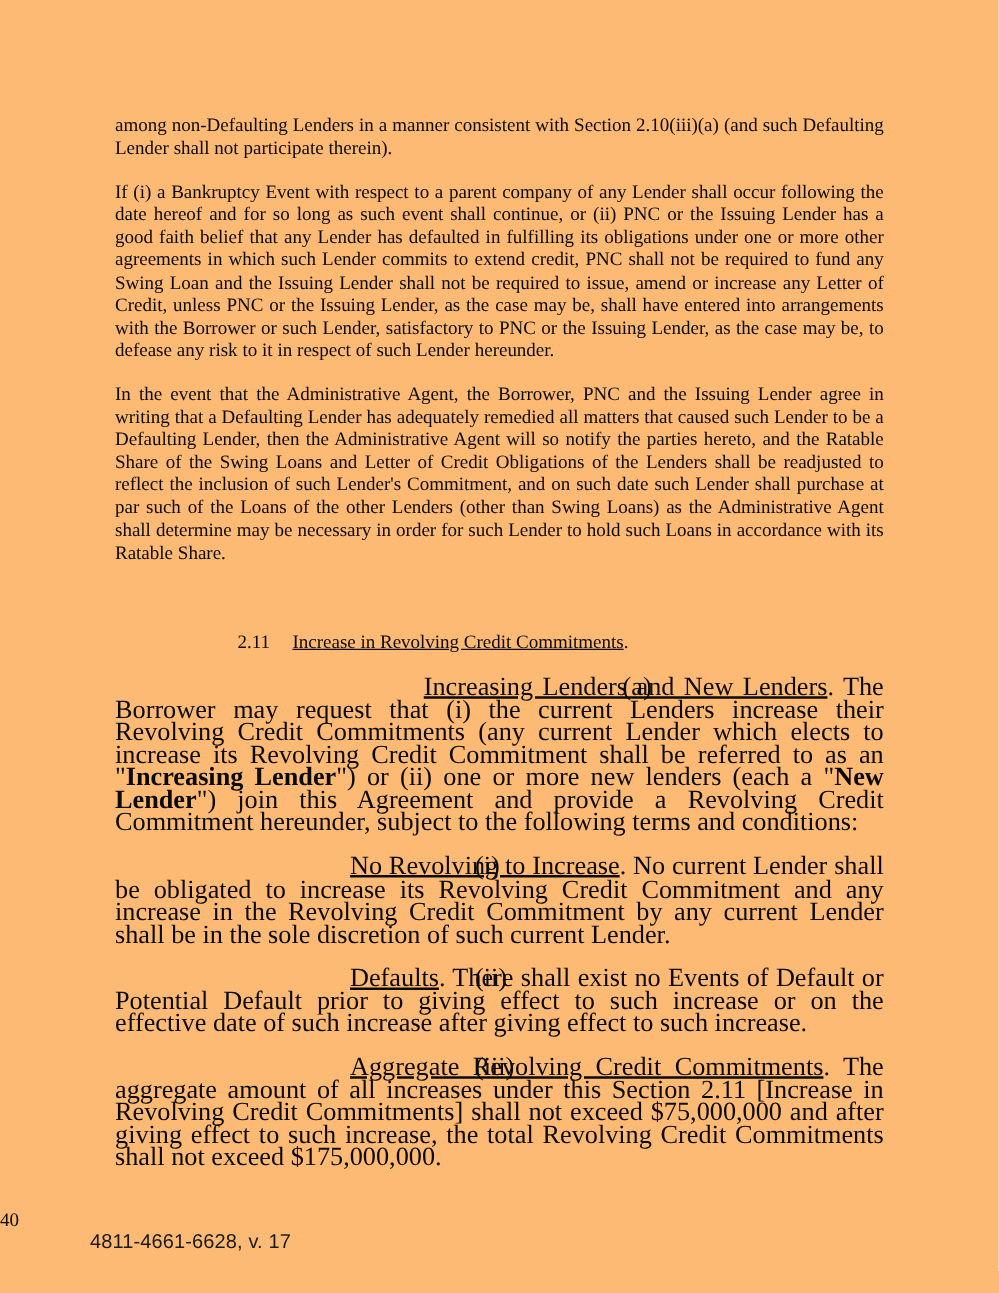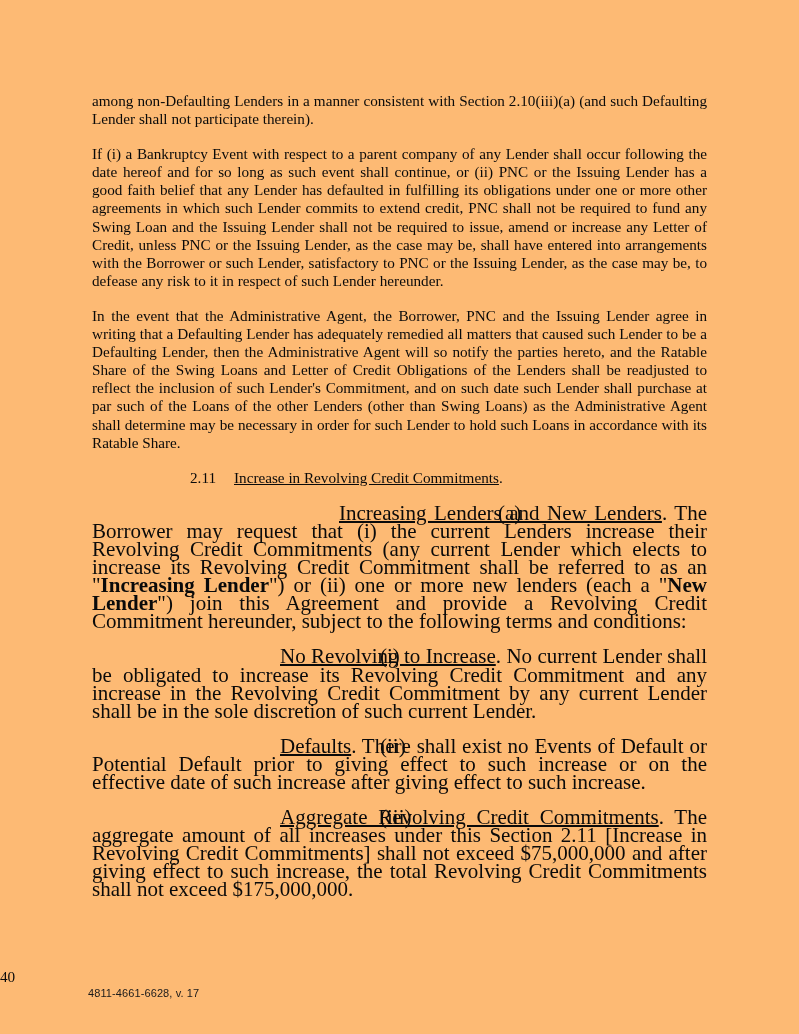--- a/index.html
+++ b/index.html
@@ -37,20 +37,21 @@
   p.sec-head {
     margin: 0 0 17px 0;
     font-size: 15.2px;
     line-height: 18.1px;
     text-align: left;
     text-indent: 49px;
   }
   .sec-num {
     display: inline-block;
     width: 93px;
+    margin-top: 36px;
   }
   
   p.sub {
     margin: 0 0 17px 0;
     font-size: 21px;
     line-height: 18.1px;
     text-align: justify;
     text-justify: inter-word;
     text-indent: 203px;
   }
@@ -77,24 +78,24 @@
     left: 0;
     top: 968px;
     width: 799px;
     font-family: "Liberation Serif", "DejaVu Serif", serif;
     font-size: 15.2px;
     line-height: 18px;
     color: #0a0a0a;
   }
   .footer-docid {
     position: absolute;
-    left: 88px;
+    left: 72px;
     top: 987px;
     font-family: "Liberation Sans", "DejaVu Sans", sans-serif;
-    font-size: 11px;
+    font-size: 16px;
     line-height: 13px;
     color: #1a1a1a;
     letter-spacing: 0.1px;
   }
 </style>
 </head>
 <body>
 
 <div class="page">
 

